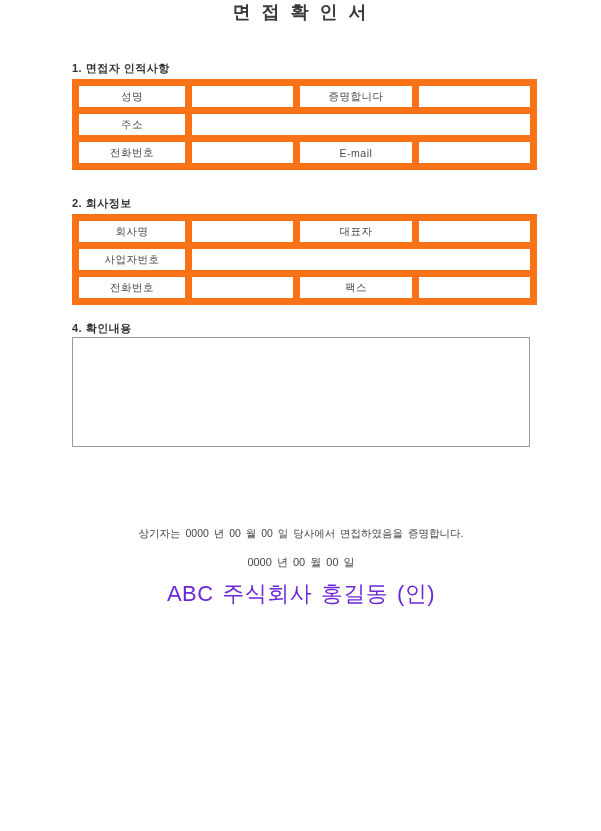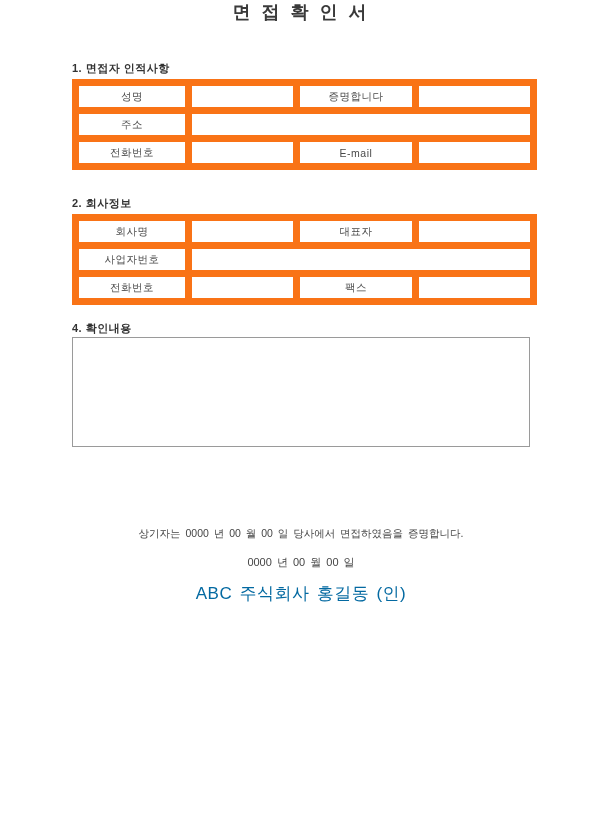--- a/index.html
+++ b/index.html
@@ -69,23 +69,23 @@
   }
   .date-line {
     margin-top: 17px;
     font-size: 11px;
     line-height: 12px;
     color: #454545;
     word-spacing: 2px;
   }
   .signature-line {
     margin-top: 16px;
-    font-size: 17px;
+    font-size: 22px;
     line-height: 20px;
-    color: #0369a1;
+    color: #6d28d9;
     letter-spacing: 0.5px;
     word-spacing: 2px;
   }
 </style>
 </head>
 <body>
 
 <div class="page">
 
   <h1 class="doc-title">면 접 확 인 서</h1>

